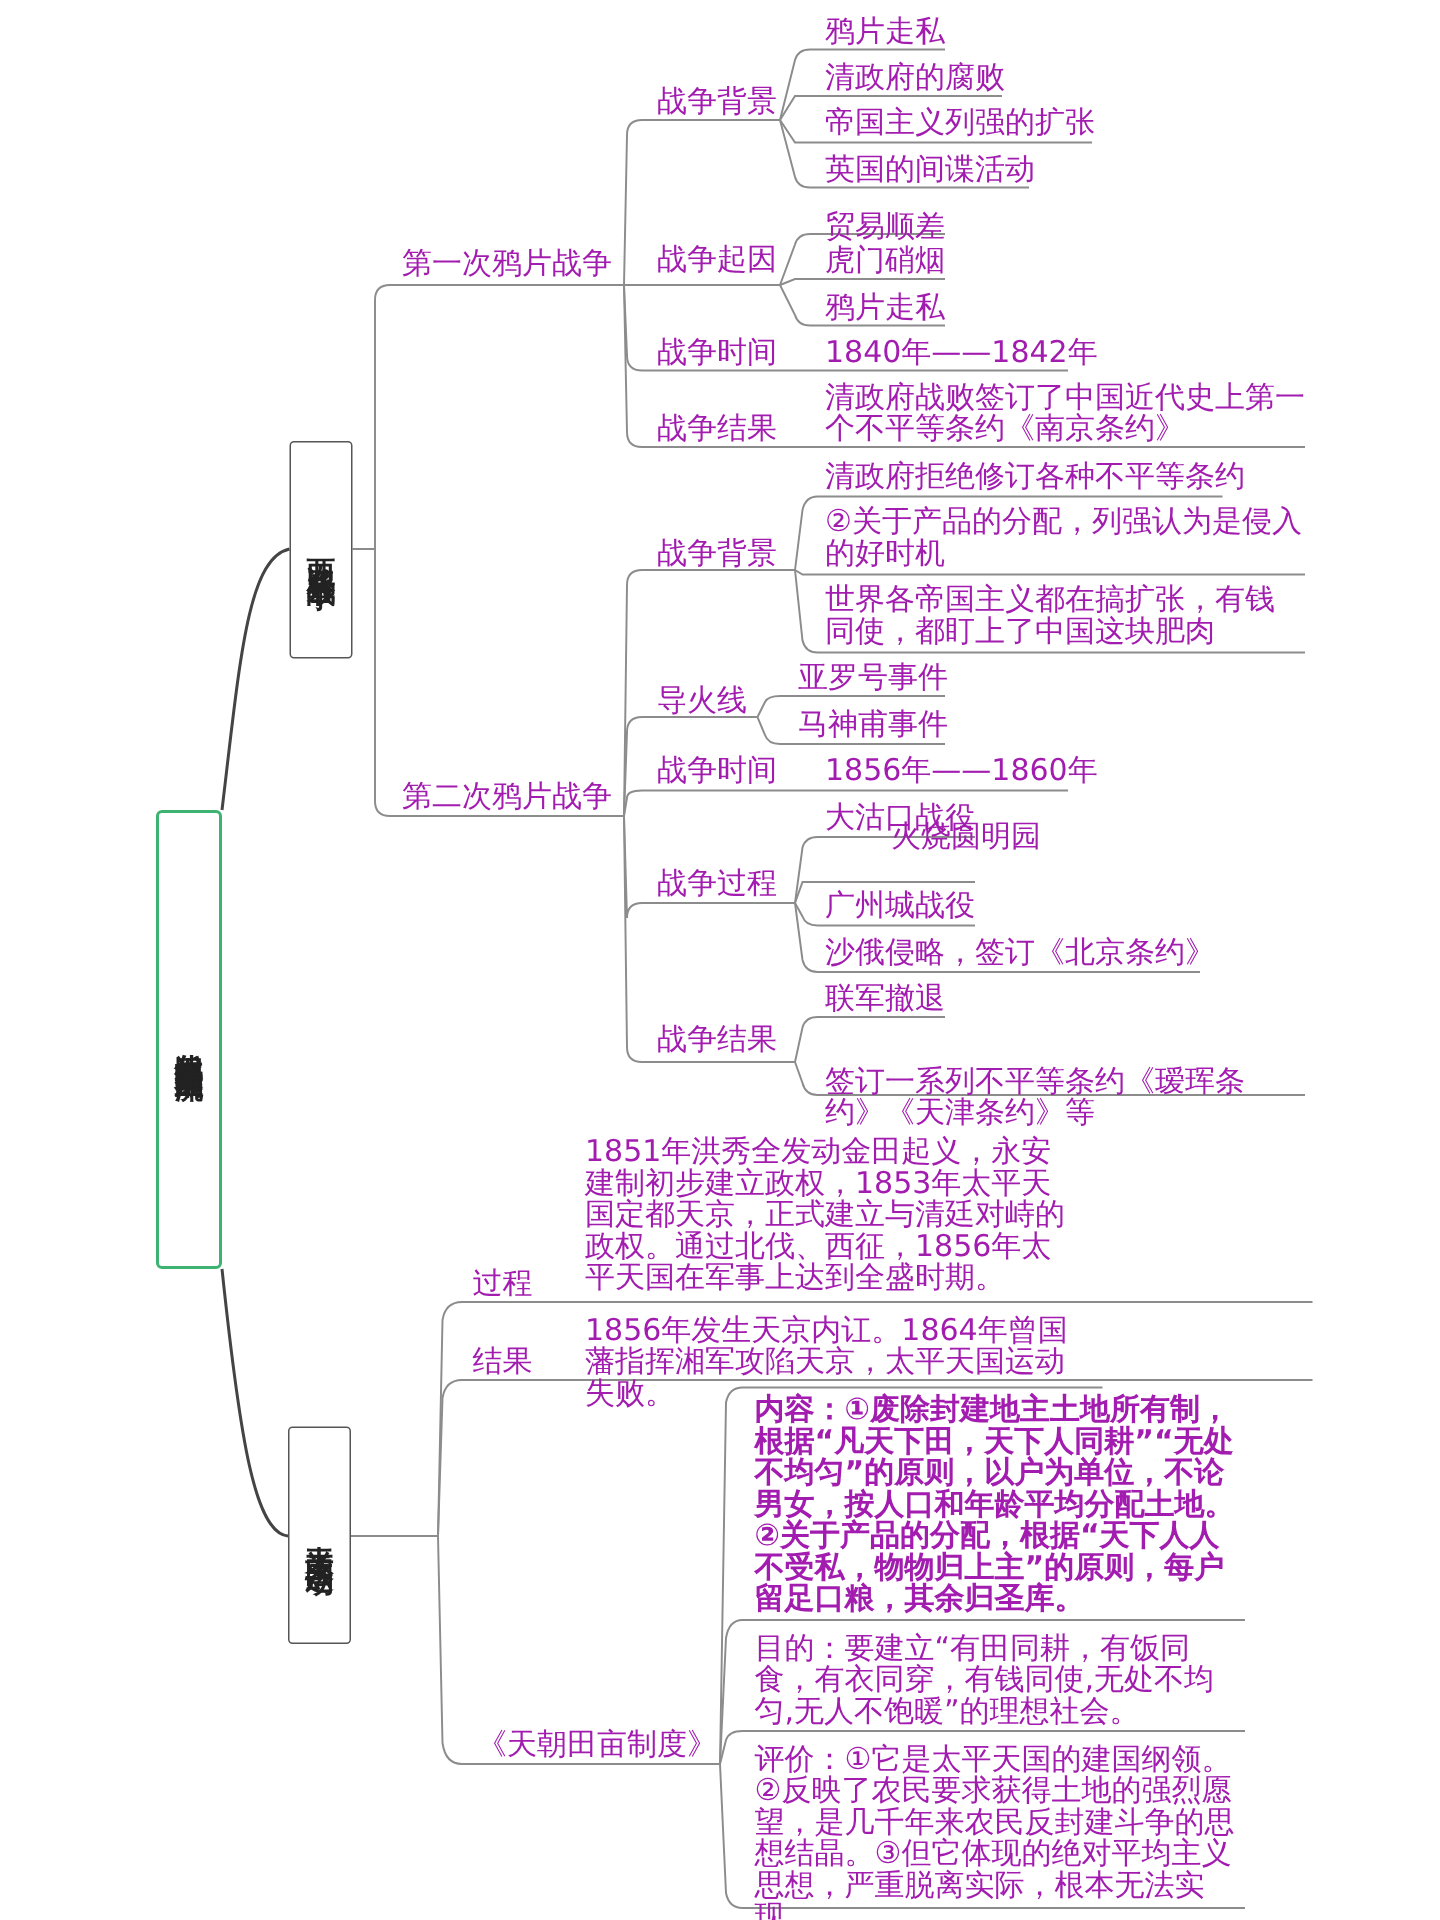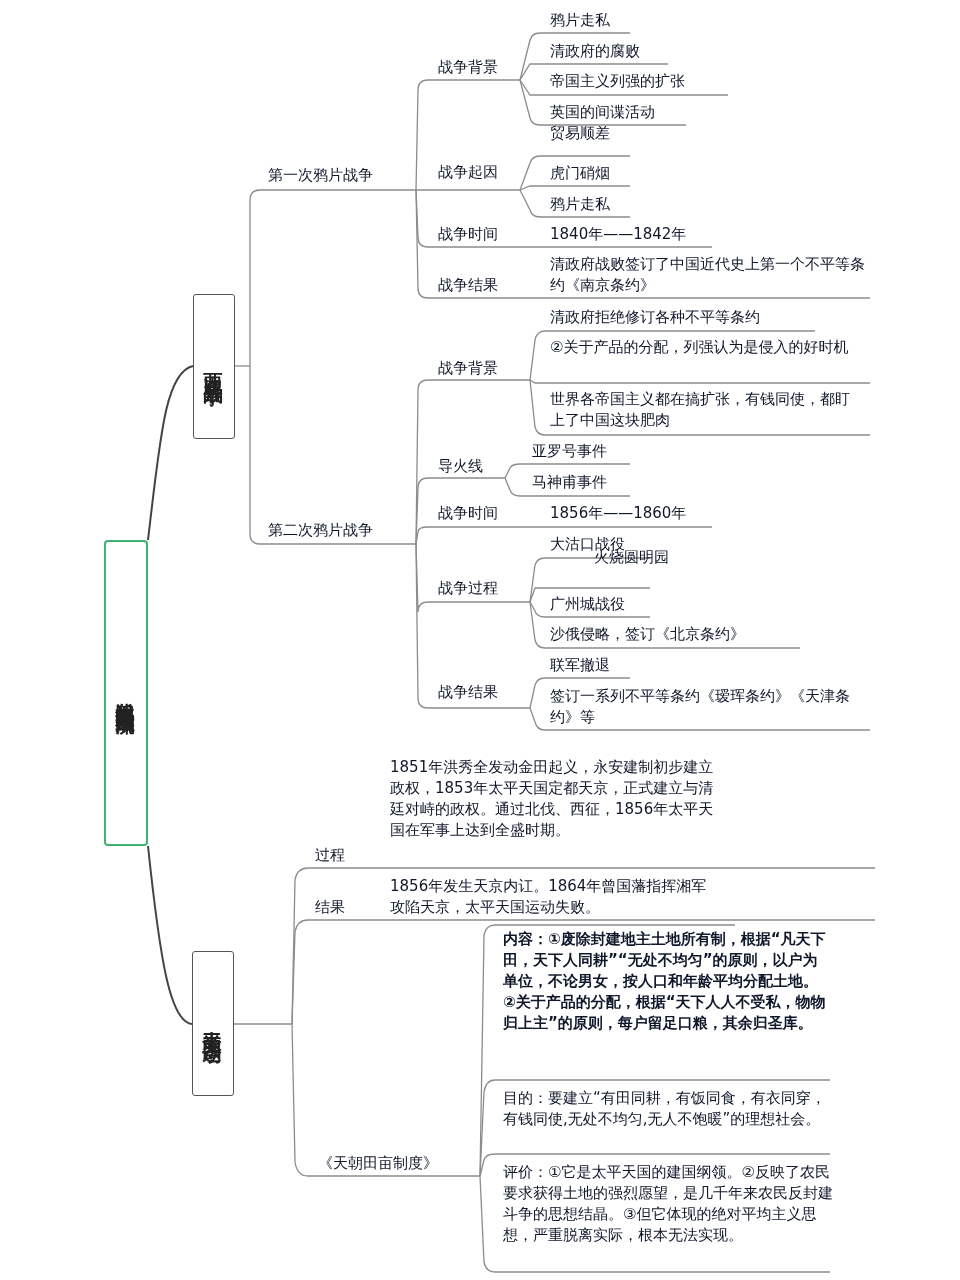--- a/index.html
+++ b/index.html
@@ -1,19 +1,19 @@
 <!DOCTYPE html>
 <html><head>
 <meta charset="utf-8">
 <style>
   html, body { margin: 0; padding: 0; background: #ffffff; }
   body { width: 960px; height: 1280px; position: relative; overflow: hidden;
          font-family: "DejaVu Sans", "Liberation Sans", sans-serif; color: #333333; }
   #lines { position: absolute; left: 0; top: 0; width: 960px; height: 1280px; }
-  .t { position: absolute; font-size: 15px; line-height: 21px; white-space: nowrap; color: #0f172a; }
+  .t { position: absolute; font-size: 20px; line-height: 21px; white-space: nowrap; color: #a21caf; }
   .t.wrap { white-space: normal; }
   .root { position: absolute; left: 104px; top: 540px; width: 44px; height: 306px;
           border: 2.5px solid #3cb371; border-radius: 4px; background: #fff; box-sizing: border-box;
           display: flex; align-items: center; justify-content: center; }
   .root span { writing-mode: vertical-rl; text-orientation: upright; font-weight: bold;
                font-size: 19px; letter-spacing: 1px; color: #222; }
   .main { position: absolute; width: 42px; border: 1.5px solid #555; border-radius: 3px;
           background: #fff; box-sizing: border-box; display: flex; align-items: center; justify-content: center; }
   .main span { writing-mode: vertical-rl; text-orientation: upright; font-weight: bold;
                font-size: 19px; letter-spacing: 3px; color: #222; }
@@ -95,21 +95,21 @@
 </div>
 
 <div class="t" style="left:268px;top:165px;">第一次鸦片战争</div>
 <div class="t" style="left:438px;top:57px;">战争背景</div>
 <div class="t" style="left:550px;top:10px;">鸦片走私</div>
 <div class="t" style="left:550px;top:41px;">清政府的腐败</div>
 <div class="t" style="left:550px;top:71px;">帝国主义列强的扩张</div>
 <div class="t" style="left:550px;top:102px;">英国的间谍活动</div>
 
 <div class="t" style="left:438px;top:162px;">战争起因</div>
-<div class="t" style="left:550px;top:123px;">贸易顺差</div>
+<div class="t" style="left:550px;top:140px;">贸易顺差</div>
 <div class="t" style="left:550px;top:163px;">虎门硝烟</div>
 <div class="t" style="left:550px;top:194px;">鸦片走私</div>
 
 <div class="t" style="left:438px;top:224px;">战争时间</div>
 <div class="t" style="left:550px;top:224px;">1840年——1842年</div>
 
 <div class="t" style="left:438px;top:275px;">战争结果</div>
 <div class="t wrap" style="left:550px;top:254px;width:322px;">清政府战败签订了中国近代史上第一个不平等条约《南京条约》</div>
 
 <div class="t" style="left:268px;top:520px;">第二次鸦片战争</div>
@@ -126,21 +126,21 @@
 <div class="t" style="left:550px;top:503px;">1856年——1860年</div>
 
 <div class="t" style="left:438px;top:578px;">战争过程</div>
 <div class="t" style="left:550px;top:534px;">大沽口战役</div>
 <div class="t" style="left:550px;top:547px;margin-left:44px;">火烧圆明园</div>
 <div class="t" style="left:550px;top:594px;font-family:Liberation Serif, serif;">广州城战役</div>
 <div class="t" style="left:550px;top:624px;">沙俄侵略，签订《北京条约》</div>
 
 <div class="t" style="left:438px;top:682px;">战争结果</div>
 <div class="t" style="left:550px;top:655px;">联军撤退</div>
-<div class="t wrap" style="left:550px;top:687px;width:312px;font-family:Liberation Mono, monospace;">签订一系列不平等条约《瑷珲条约》《天津条约》等</div>
+<div class="t wrap" style="left:550px;top:710px;width:312px;">签订一系列不平等条约《瑷珲条约》《天津条约》等</div>
 
 <div class="t" style="left:315px;top:845px;">过程</div>
 <div class="t wrap" style="left:390px;top:757px;width:325px;">1851年洪秀全发动金田起义，永安建制初步建立政权，1853年太平天国定都天京，正式建立与清廷对峙的政权。通过北伐、西征，1856年太平天国在军事上达到全盛时期。</div>
 
 <div class="t" style="left:315px;top:897px;">结果</div>
 <div class="t wrap" style="left:390px;top:876px;width:330px;">1856年发生天京内讧。1864年曾国藩指挥湘军攻陷天京，太平天国运动失败。</div>
 
 <div class="t" style="left:318px;top:1154px;font-family:Liberation Mono, monospace;">《天朝田亩制度》</div>
 <div class="t wrap" style="left:503px;top:929px;width:325px;font-weight:bold;">内容：①废除封建地主土地所有制，根据“凡天下田，天下人同耕”“无处不均匀”的原则，以户为单位，不论男女，按人口和年龄平均分配土地。②关于产品的分配，根据“天下人人不受私，物物归上主”的原则，每户留足口粮，其余归圣库。</div>
 <div class="t wrap" style="left:503px;top:1088px;width:330px;">目的：要建立“有田同耕，有饭同食，有衣同穿，有钱同使,无处不均匀,无人不饱暖”的理想社会。</div>

